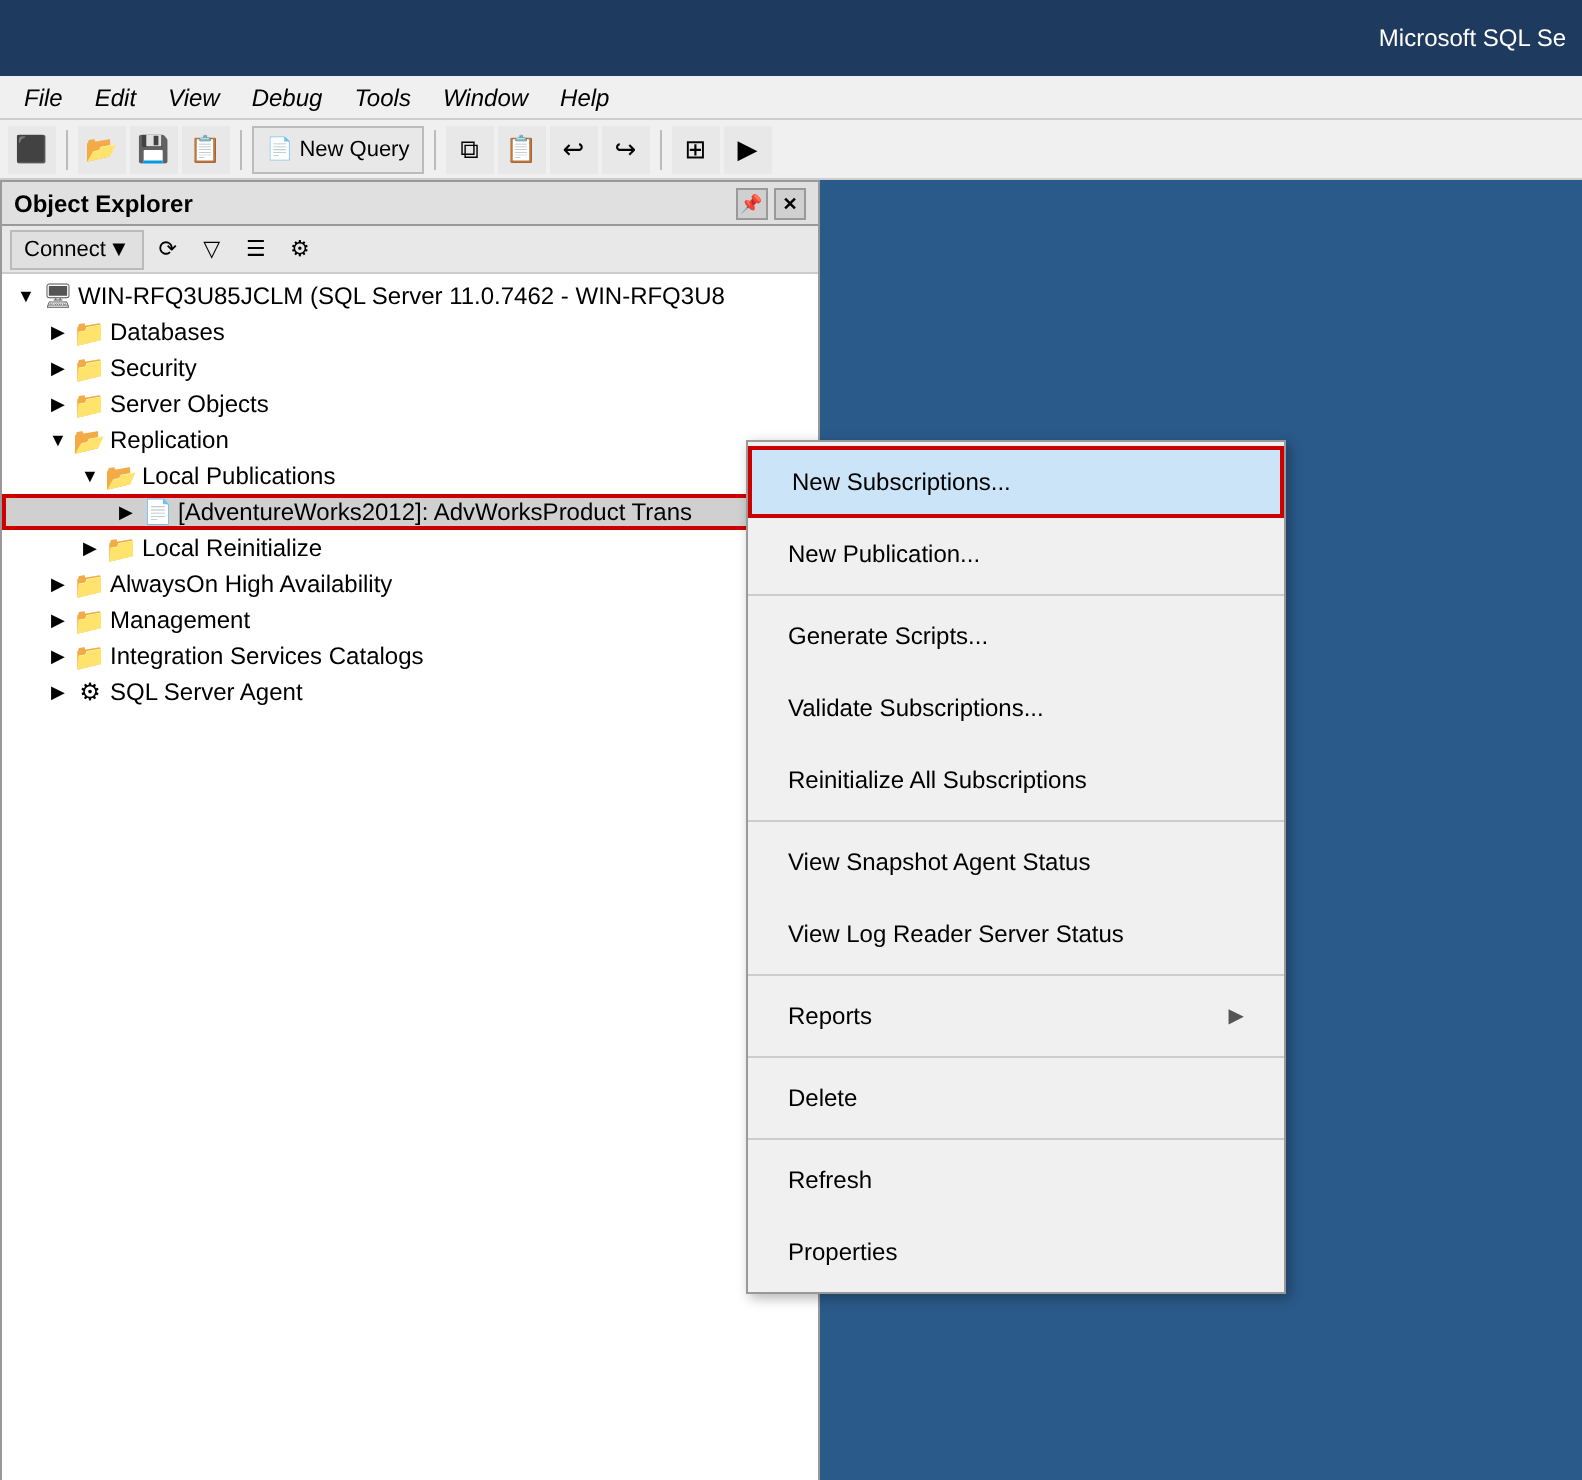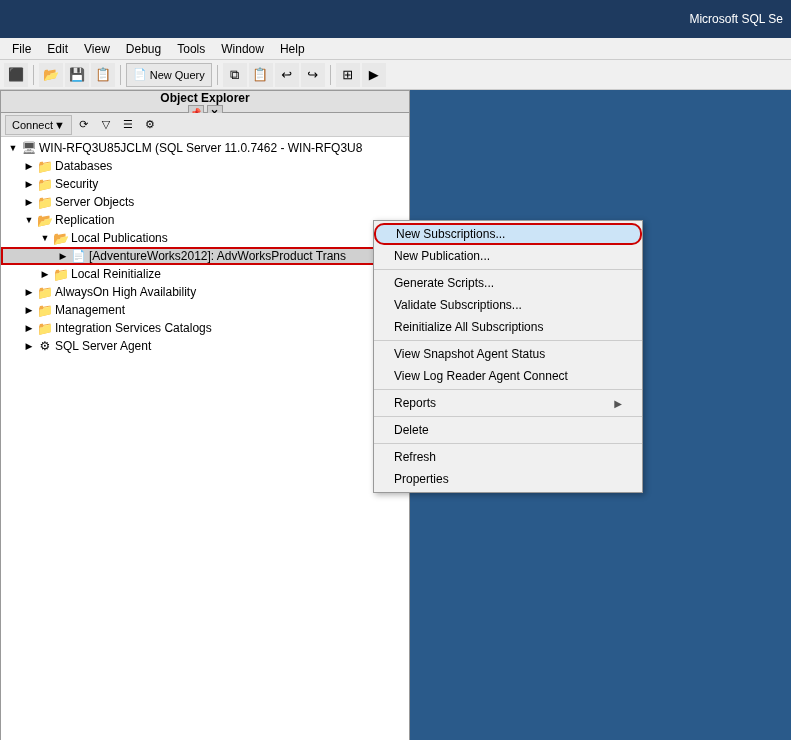--- a/index.html
+++ b/index.html
@@ -32,20 +32,21 @@
       display: flex;
       align-items: center;
       padding: 0 4px;
       border-bottom: 1px solid #ccc;
     }
     .menu-item {
       padding: 2px 8px;
       cursor: pointer;
       font-size: 12px;
       color: #000;
+      font-style: italic;
     }
 
     
     .toolbar {
       background: #f0f0f0;
       height: 30px;
       display: flex;
       align-items: center;
       padding: 0 4px;
       border-bottom: 1px solid #ccc;
@@ -99,21 +100,20 @@
     .panel-header {
       background: #e0e0e0;
       border-bottom: 1px solid #999;
       height: 22px;
       display: flex;
       align-items: center;
       padding: 0 6px;
       font-weight: bold;
       font-size: 12px;
       justify-content: space-between;
-      flex-direction: column;
     }
     .panel-header-controls {
       display: flex;
       gap: 3px;
     }
     .panel-header-btn {
       width: 16px;
       height: 16px;
       background: #d0d0d0;
       border: 1px solid #999;
@@ -204,29 +204,28 @@
       left: 373px;
       top: 220px;
       width: 270px;
       background: #f0f0f0;
       border: 1px solid #999;
       box-shadow: 2px 2px 6px rgba(0,0,0,0.3);
       z-index: 100;
       padding: 2px 0;
     }
     .context-menu-item {
-      height: 22px;
+      height: 36px;
       display: flex;
       align-items: center;
       padding: 0 20px;
       cursor: pointer;
       font-size: 12px;
       color: #000;
       justify-content: space-between;
-      border-radius: 10px;
     }
     .context-menu-item.highlighted {
       background: #cce4f7;
       border: 2px solid #c00;
     }
     .context-menu-separator {
       height: 1px;
       background: #ccc;
       margin: 2px 0;
     }
@@ -408,21 +407,21 @@
       <span>Reinitialize All Subscriptions</span>
     </div>
 
     <div class="context-menu-separator"></div>
 
     <div class="context-menu-item">
       <span>View Snapshot Agent Status</span>
     </div>
 
     <div class="context-menu-item">
-      <span>View Log Reader Agent Connect</span>
+      <span>View Log Reader Server Status</span>
     </div>
 
     <div class="context-menu-separator"></div>
 
     <div class="context-menu-item">
       <span>Reports</span>
       <span class="arrow">▶</span>
     </div>
 
     <div class="context-menu-separator"></div>

